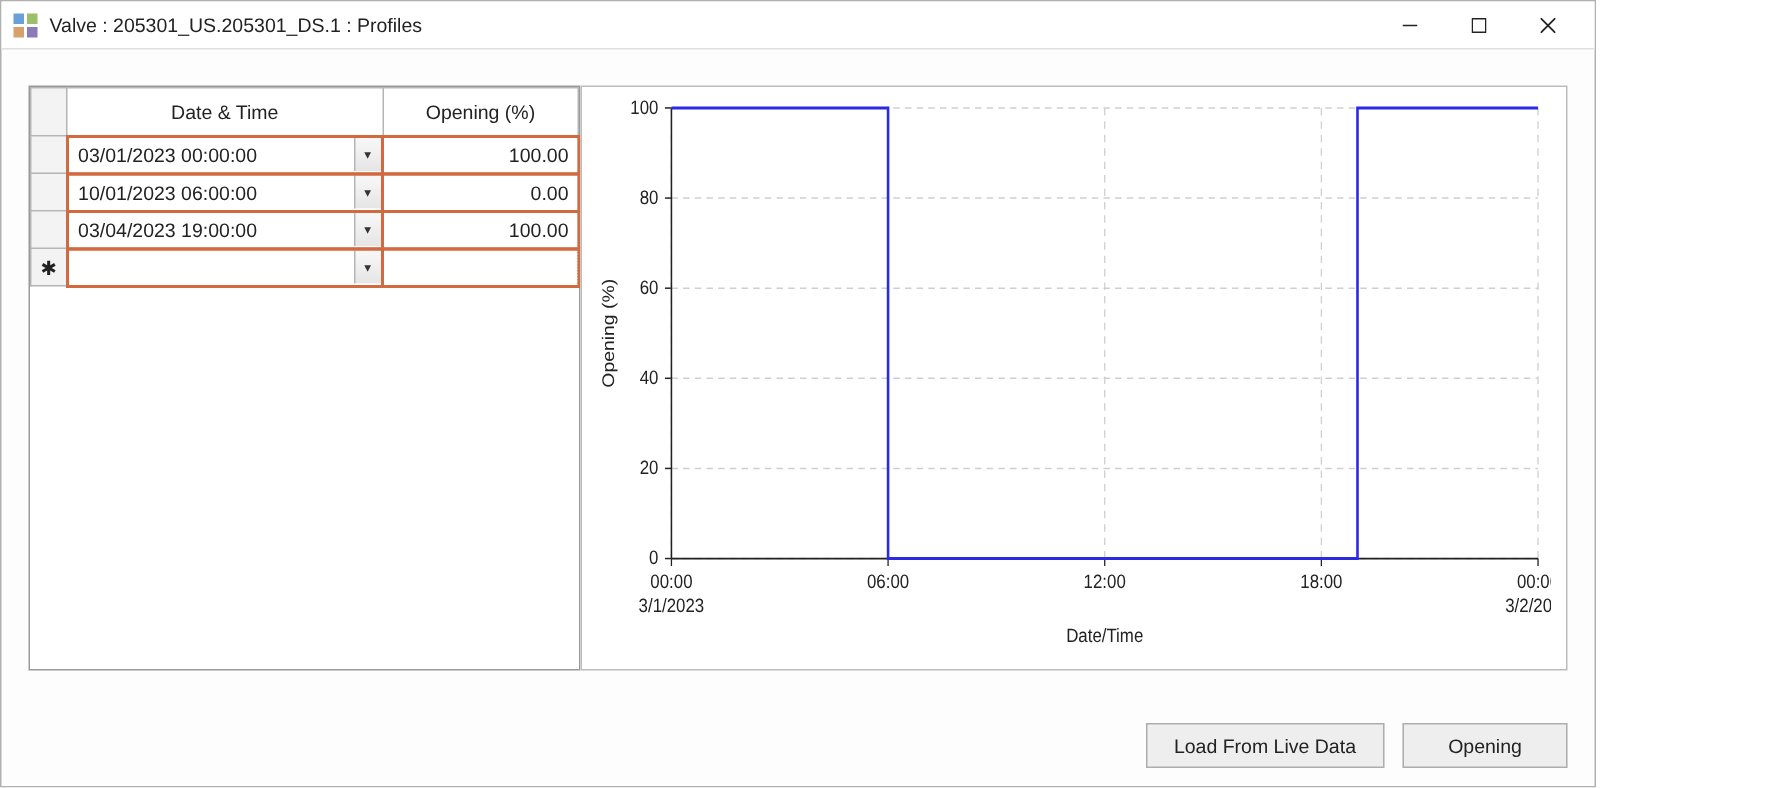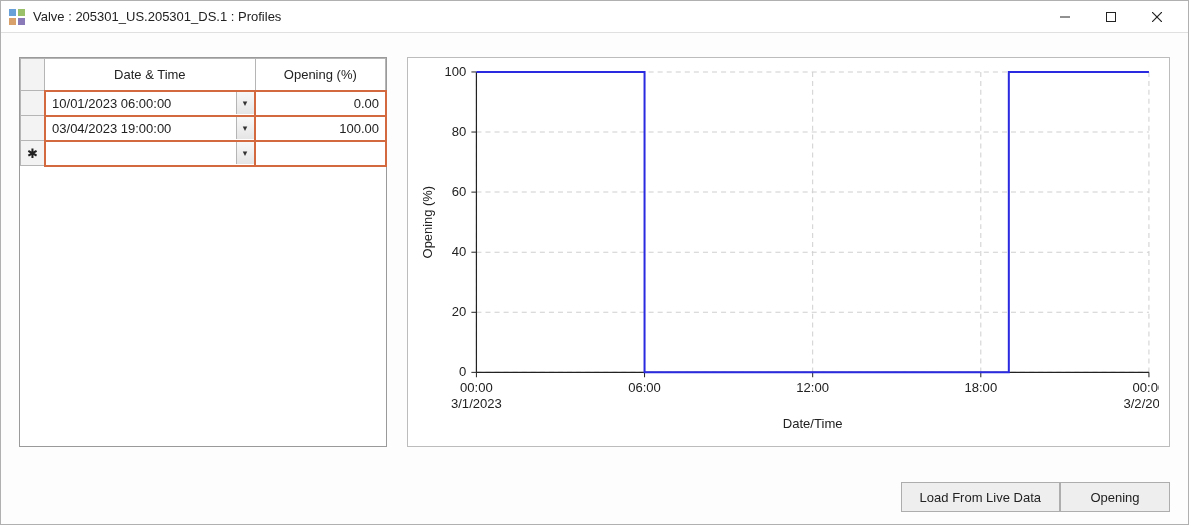--- a/index.html
+++ b/index.html
@@ -1,47 +1,47 @@
 <!DOCTYPE html>
 <html><head>
 <meta charset="utf-8">
 <style>
   * { box-sizing: border-box; }
   html, body { margin:0; padding:0; font-family: "Segoe UI", Tahoma, sans-serif; font-size:13px; color:#222; background:#fff;}
-  .window { width:1189px; height:525px; border:1px solid #b0b0b0; background:#fdfdfd; position:relative; display:flex; flex-direction:column;}
+  .window { width:1064px; height:525px; border:1px solid #b0b0b0; background:#fdfdfd; position:relative; display:flex; flex-direction:column;}
   .titlebar { height:32px; display:flex; align-items:center; padding:0 8px; border-bottom:1px solid #e0e0e0; background:#fff;}
   .title-icon { width:16px; height:16px; margin-right:8px; display:flex; flex-wrap:wrap;}
   .title-icon span { width:7px; height:7px; }
   .ti1{background:#6aa0d8;margin-right:2px;margin-bottom:2px;}
   .ti2{background:#9ac06a;margin-bottom:2px;}
   .ti3{background:#d8a06a;margin-right:2px;}
   .ti4{background:#8a7ab8;}
   .title-text { flex:0 0 auto; font-size:13px; }
   .title-spacer{flex:1;}
   .winbtn { width:46px; height:30px; display:flex; align-items:center; justify-content:center; color:#222;}
-  .content { flex:1; display:flex; padding:24px 18px 10px 18px; gap:20px;}
+  .content { flex:1; display:flex; padding:24px 18px 10px 18px; }
   
   .grid-wrap { width:368px; height:390px; border:1px solid #9a9a9a; background:#fff;}
   table.grid { border-collapse:collapse; width:100%;}
   table.grid th, table.grid td { border:1px solid #b5b5b5; font-size:13px; }
   table.grid th { background:#fff; font-weight:400; text-align:center; padding:8px 4px;}
   table.grid th.rowhead{width:24px;background:#f3f3f3;}
   table.grid th.col-dt{width:210px;}
   table.grid th.col-op{width:130px;}
   table.grid td.rowhead{width:24px;background:#f3f3f3;text-align:center;}
   .dtcell{display:flex;align-items:center;}
   .dtcell .val{flex:1;padding:3px 6px;text-align:left;}
   .dtcell .dd{width:18px;height:22px;border-left:1px solid #b5b5b5;background:linear-gradient(#f8f8f8,#e5e5e5);display:flex;align-items:center;justify-content:center;font-size:9px;color:#333;}
   td.opcell{text-align:right;padding:3px 6px;}
   .hl td.datacell{outline:2px solid #d36a3f;outline-offset:-1px;}
   .newrow td.opcell{border:1.5px dotted #8f6a40;}
   
   .chart-wrap{flex:1;height:390px;border:1px solid #bcbcbc;background:#fff;position:relative;padding:6px 10px 6px 6px;}
   
-  .footer{height:54px;display:flex;align-items:center;justify-content:flex-end;padding:0 18px;gap:0;}
+  .footer{height:54px;display:flex;align-items:center;justify-content:flex-end;padding:0 18px;gap:12px;}
   .btn{height:30px;padding:0 18px;border:1px solid #adadad;background:#eee;display:flex;align-items:center;justify-content:center;font-size:13px;min-width:110px;}
   .btn.ok{background:#e6f1fb;border-color:#4a90d9;}
   .cursor{position:absolute;pointer-events:none;}
 </style>
 </head>
 <body>
 
 <div class="window">
 
   <div class="titlebar">
@@ -76,20 +76,30 @@
     <div class="grid-wrap">
       <table class="grid">
         <thead>
           <tr>
             <th class="rowhead"></th>
             <th class="col-dt">Date &amp; Time</th>
             <th class="col-op">Opening (%)</th>
           </tr>
         </thead>
         <tbody id="grid-body">
+            <tr class="hl">
+              <td class="rowhead"></td>
+              <td class="datacell">
+                <div class="dtcell">
+                  <div class="val">03/01/2023 00:00:00</div>
+                  <div class="dd">▾</div>
+                </div>
+              </td>
+              <td class="datacell opcell">100.00</td>
+            </tr>
             <tr class="hl">
               <td class="rowhead"></td>
               <td class="datacell">
                 <div class="dtcell">
                   <div class="val">10/01/2023 06:00:00</div>
                   <div class="dd">▾</div>
                 </div>
               </td>
               <td class="datacell opcell">0.00</td>
             </tr>

